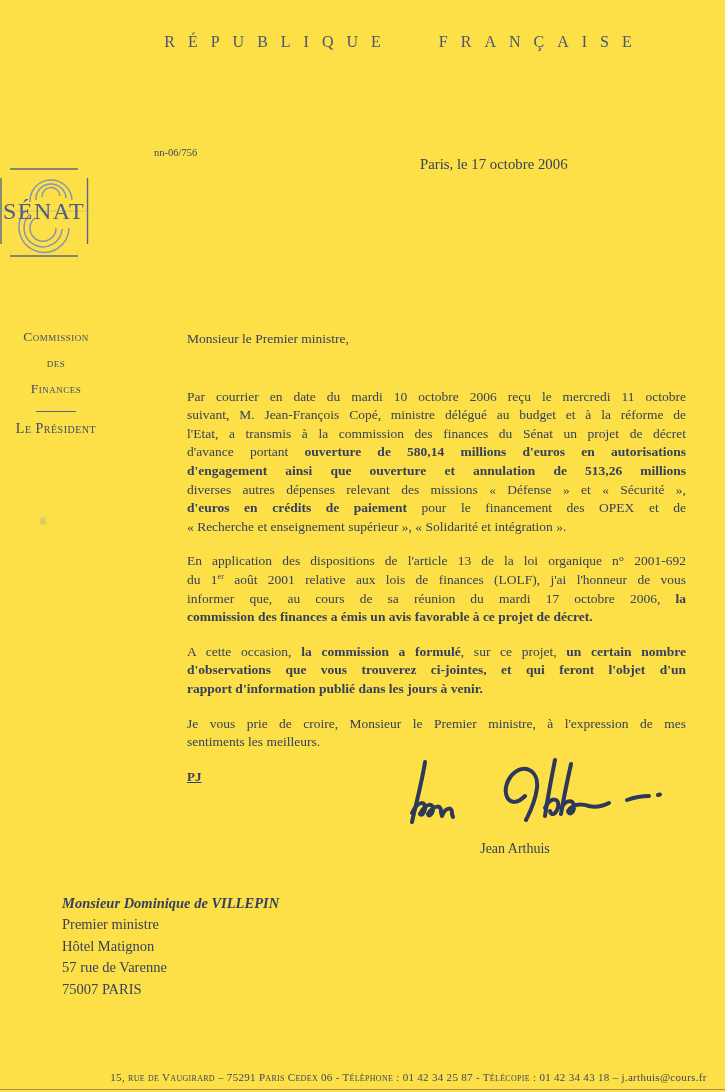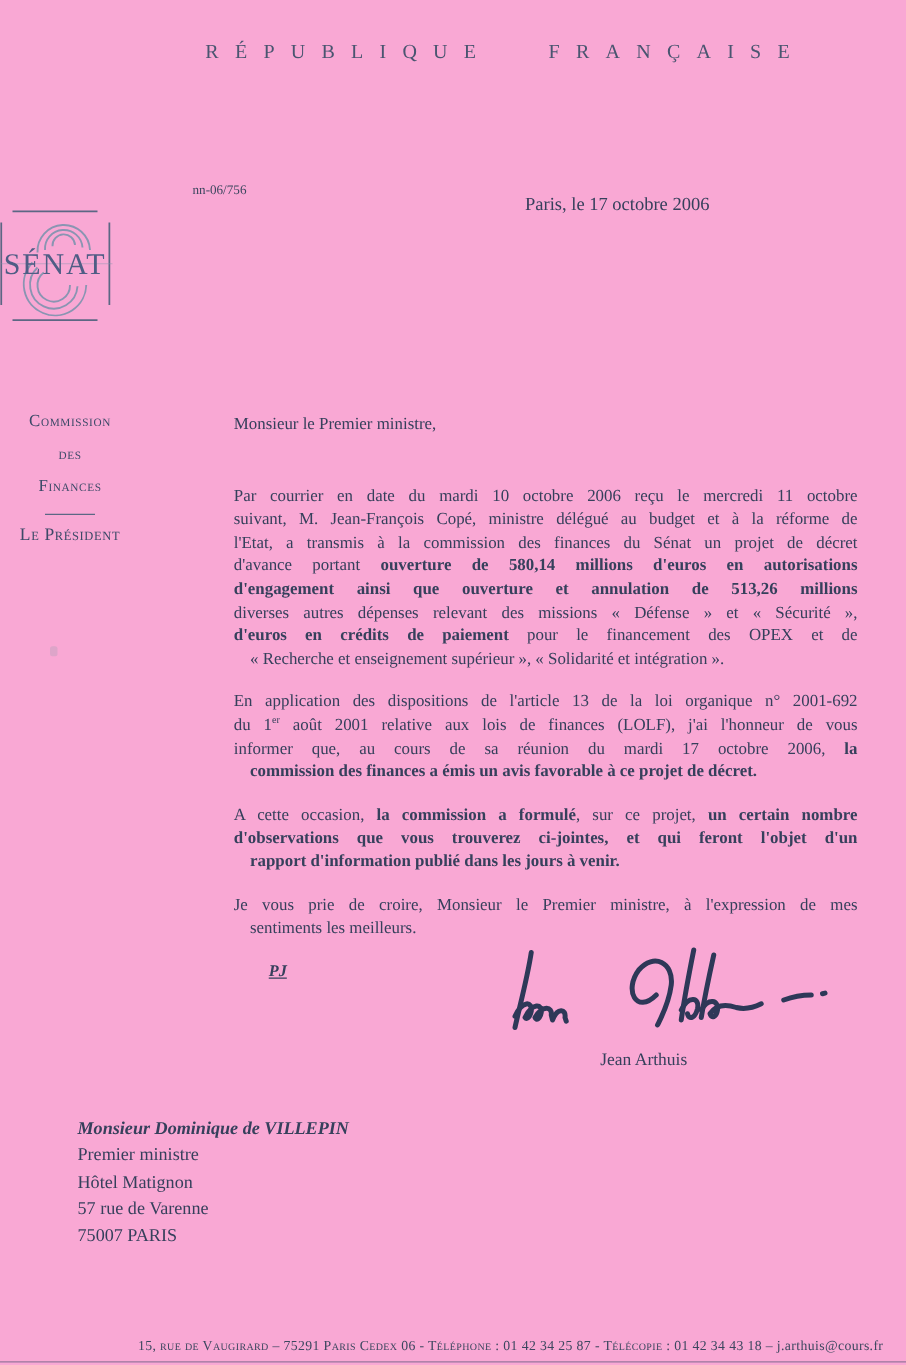--- a/index.html
+++ b/index.html
@@ -1,18 +1,18 @@
 <!DOCTYPE html>
 <html><head>
 <meta charset="utf-8">
 <style>
   html,body{margin:0;padding:0;background:#e9e9e9;}
   .page{
     position:relative;width:725px;height:1092px;margin:0 auto;
-    background:#f9a8d4;overflow:hidden;
+    background:#fde047;overflow:hidden;
     font-family:"Liberation Serif","DejaVu Serif",serif;
     color:#36405c;
   }
   .rep-title{
     position:absolute;left:84px;right:0;top:33px;text-align:center;
     font-size:16px;letter-spacing:13px;word-spacing:28px;white-space:nowrap;
     color:#4a5570;
   }
   .ref{position:absolute;left:154px;top:147px;font-size:10.5px;color:#3c475f;}
   .dateline{position:absolute;left:420px;top:156px;font-size:14.8px;}
@@ -21,26 +21,26 @@
     position:absolute;left:0;top:324px;width:112px;text-align:center;
     font-variant:small-caps;color:#3d4a68;font-size:13.5px;letter-spacing:.5px;
   }
   .sidebar .line{line-height:26px;}
   .sidebar .divider{width:40px;margin:9px auto 9px auto;border-top:1.2px solid #5c6784;}
   .sidebar .role{font-size:14px;}
   .body{position:absolute;left:187px;top:330px;width:499px;font-size:13.5px;line-height:18.6px;}
   .salutation{margin-bottom:39px;}
   .para{margin:0 0 16px 0;}
   .jline{text-align:justify;text-align-last:justify;}
-  .jline.last{text-align-last:left;margin-left:13px;}
+  .jline.last{text-align-last:left;}
   .b{font-weight:bold;}
   .i{font-style:italic;}
   .sc{font-variant:small-caps;}
   sup{font-size:.6em;line-height:0;vertical-align:super;}
-  .pj{margin-top:6px;font-weight:bold;font-style:italic;text-decoration:underline;font-size:13px;margin-left:28px;}
+  .pj{margin-top:6px;font-weight:bold;text-decoration:underline;font-size:13px;}
   .signature{position:absolute;left:398px;top:756px;width:282px;height:88px;}
   .signer{position:absolute;left:455px;top:841px;width:120px;text-align:center;font-size:14px;}
   .recipient{position:absolute;left:62px;top:893px;font-size:14.5px;line-height:21.4px;}
   .footer{
     position:absolute;left:94px;right:2px;top:1071px;text-align:center;
     font-size:11px;letter-spacing:.3px;color:#3c475f;white-space:nowrap;
   }
   .footer .sc{font-variant:small-caps;}
   .scan-edge{position:absolute;left:0;right:0;bottom:2px;height:1.5px;background:#3a4563;opacity:.5;}
   .artifact{position:absolute;left:40px;top:517px;width:6px;height:8px;background:#9aa0ae;opacity:.3;border-radius:2px;}

